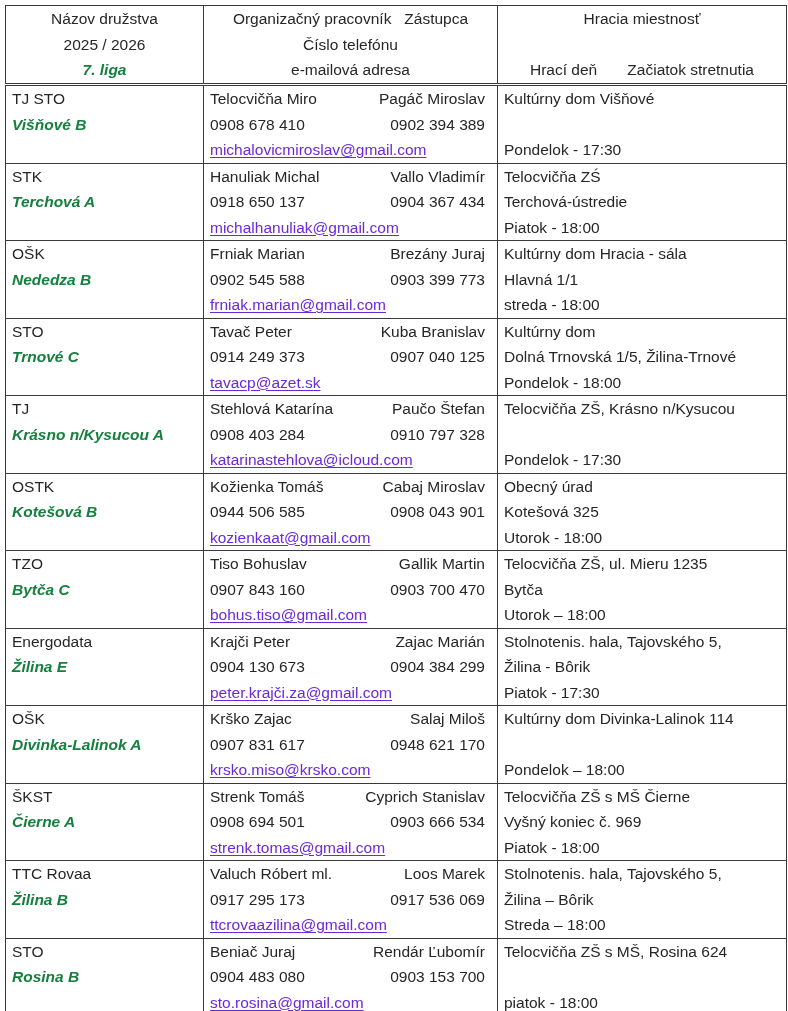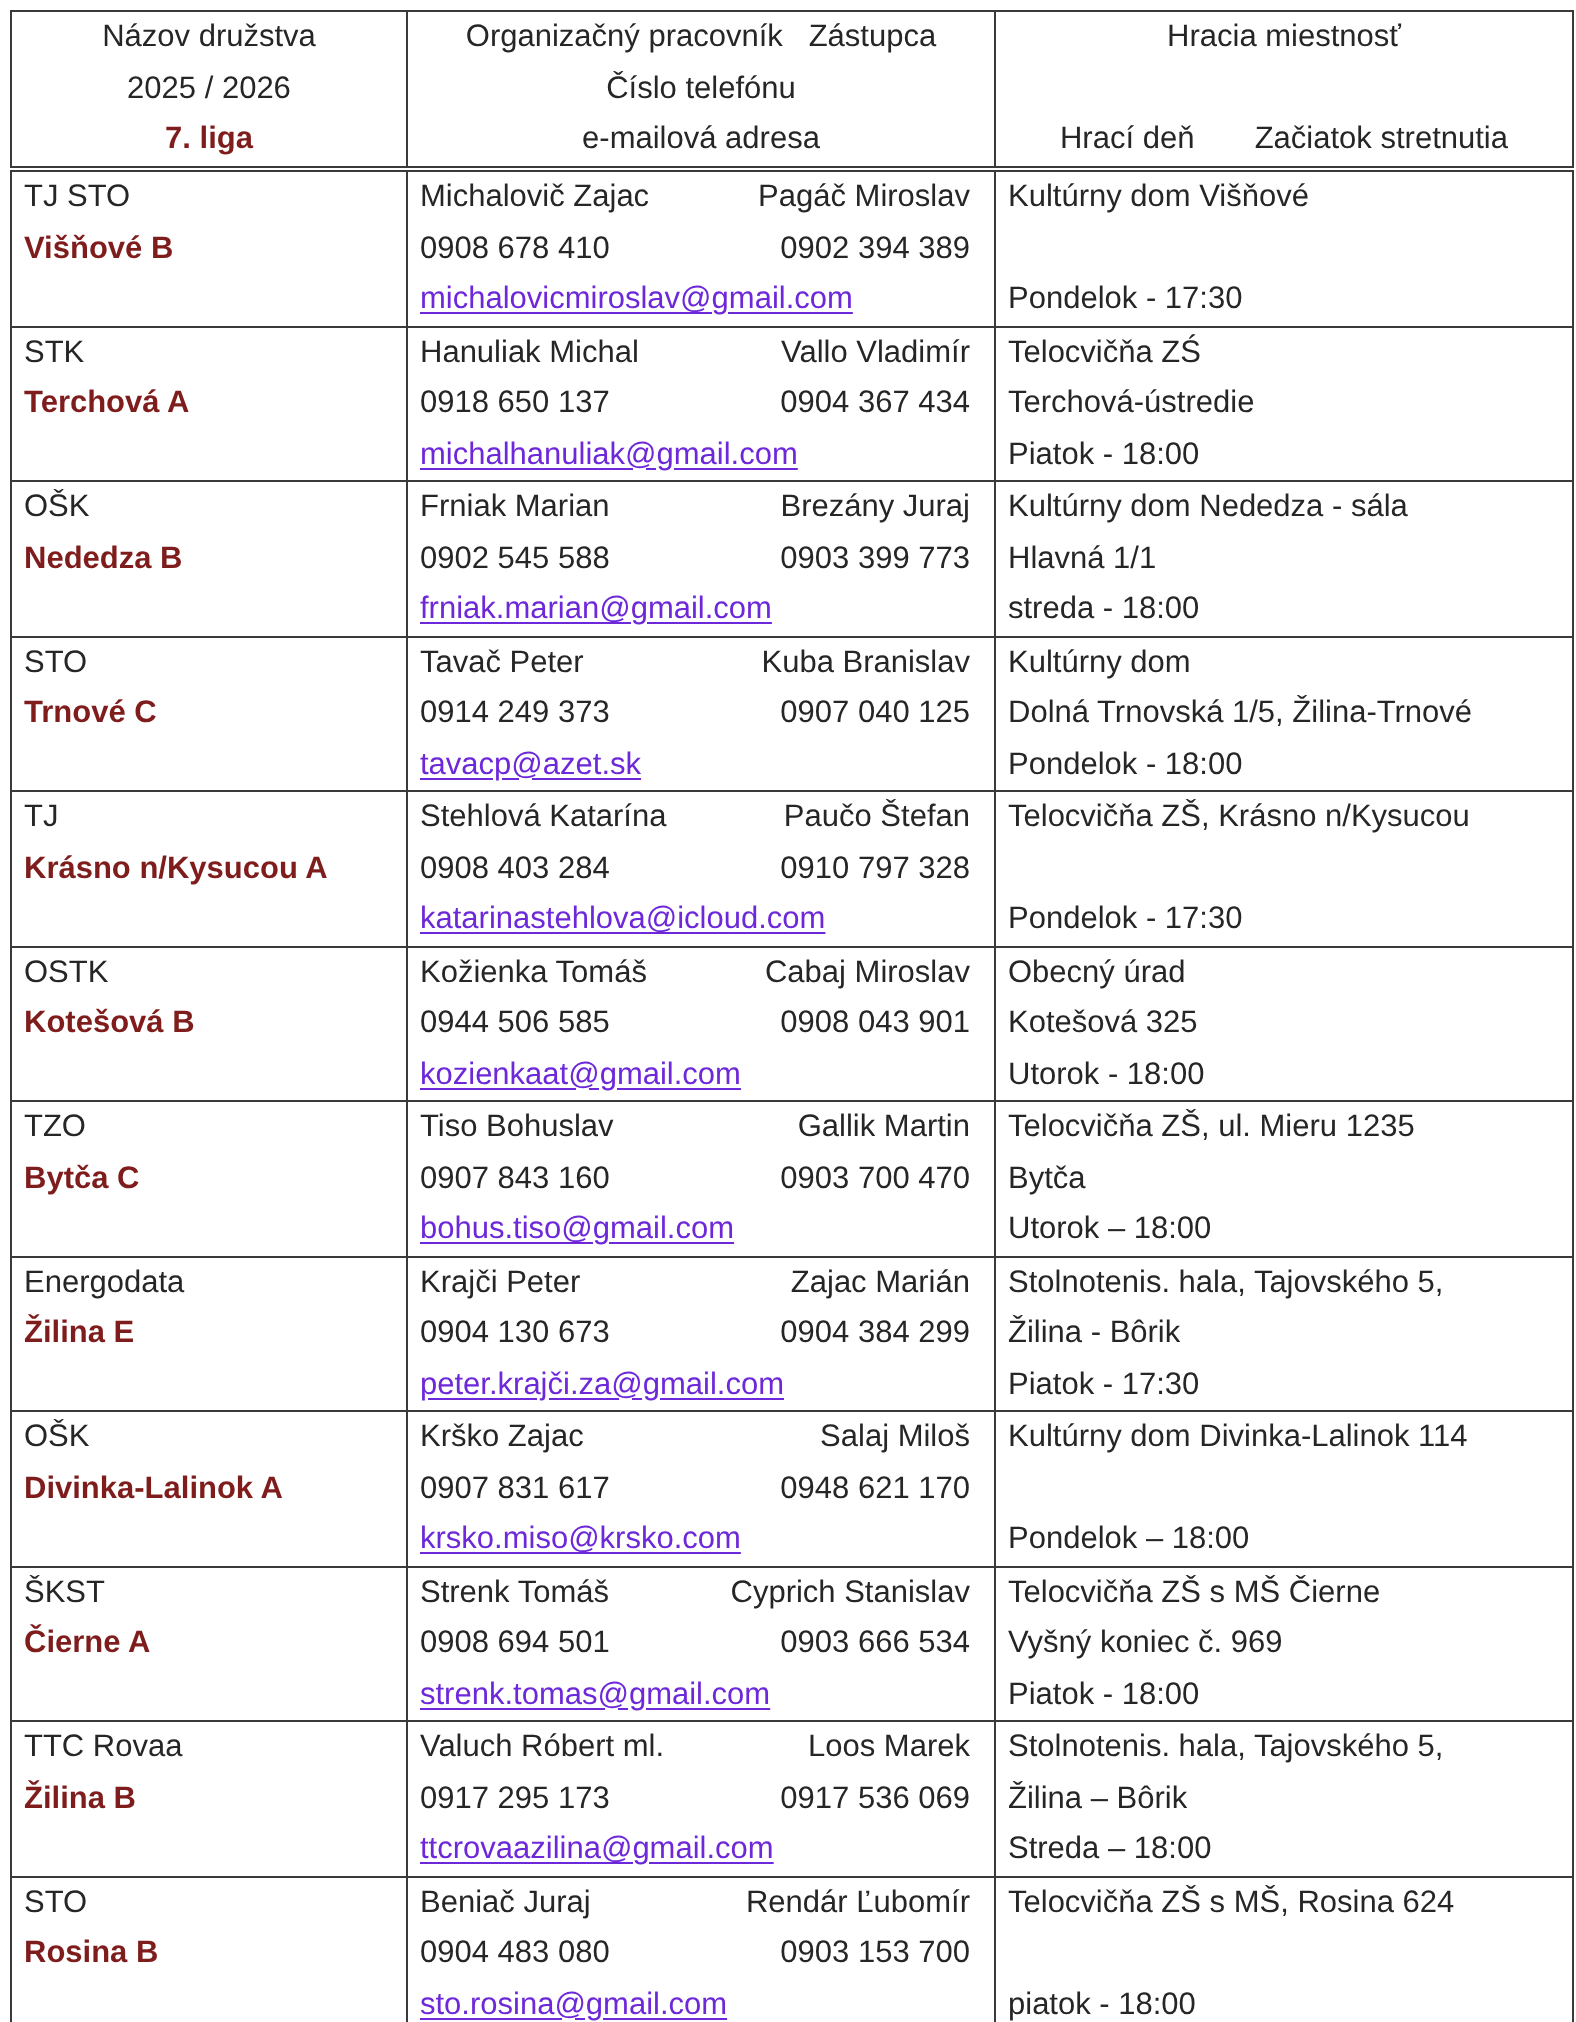--- a/index.html
+++ b/index.html
@@ -46,21 +46,21 @@
       border-bottom: 3px double #3a3a3a !important;
     }
     tbody td {
       height: 76px;
     }
     .line {
       display: block;
       height: 25.5px;
     }
     .center { text-align: center; }
-    .bold { font-weight: bold; color: #7f1d1d; }
+    .bold { font-weight: bold; color: #15803d; font-style: italic; }
     .split {
       display: flex;
       justify-content: space-between;
       padding-right: 6px;
     }
     .split .p2 { text-align: left; }
     a.email {
       color: #6d28d9;
       text-decoration: underline;
       text-underline-offset: 2px;
@@ -103,21 +103,21 @@
     </thead>
     <tbody id="team-rows">
 
   <tr>
     <td>
       <span class="line">TJ STO</span>
       <span class="line bold">Višňové B</span>
     </td>
     <td>
       <span class="line split">
-        <span class="p1">Michalovič Zajac</span>
+        <span class="p1">Telocvičňa Miro</span>
         <span class="p2">Pagáč Miroslav</span>
       </span>
       <span class="line split">
         <span class="p1">0908 678 410</span>
         <span class="p2">0902 394 389</span>
       </span>
       <span class="line">
         <a class="email" href="mailto:michalovicmiroslav@gmail.com">michalovicmiroslav@gmail.com</a>
       </span>
     </td>
@@ -165,21 +165,21 @@
       </span>
       <span class="line split">
         <span class="p1">0902 545 588</span>
         <span class="p2">0903 399 773</span>
       </span>
       <span class="line">
         <a class="email" href="mailto:frniak.marian@gmail.com">frniak.marian@gmail.com</a>
       </span>
     </td>
     <td>
-      <span class="line">Kultúrny dom Nededza - sála</span>
+      <span class="line">Kultúrny dom Hracia - sála</span>
       <span class="line">Hlavná 1/1</span>
       <span class="line">streda - 18:00</span>
     </td>
   </tr>
 
   <tr>
     <td>
       <span class="line">STO</span>
       <span class="line bold">Trnové C</span>
     </td>

